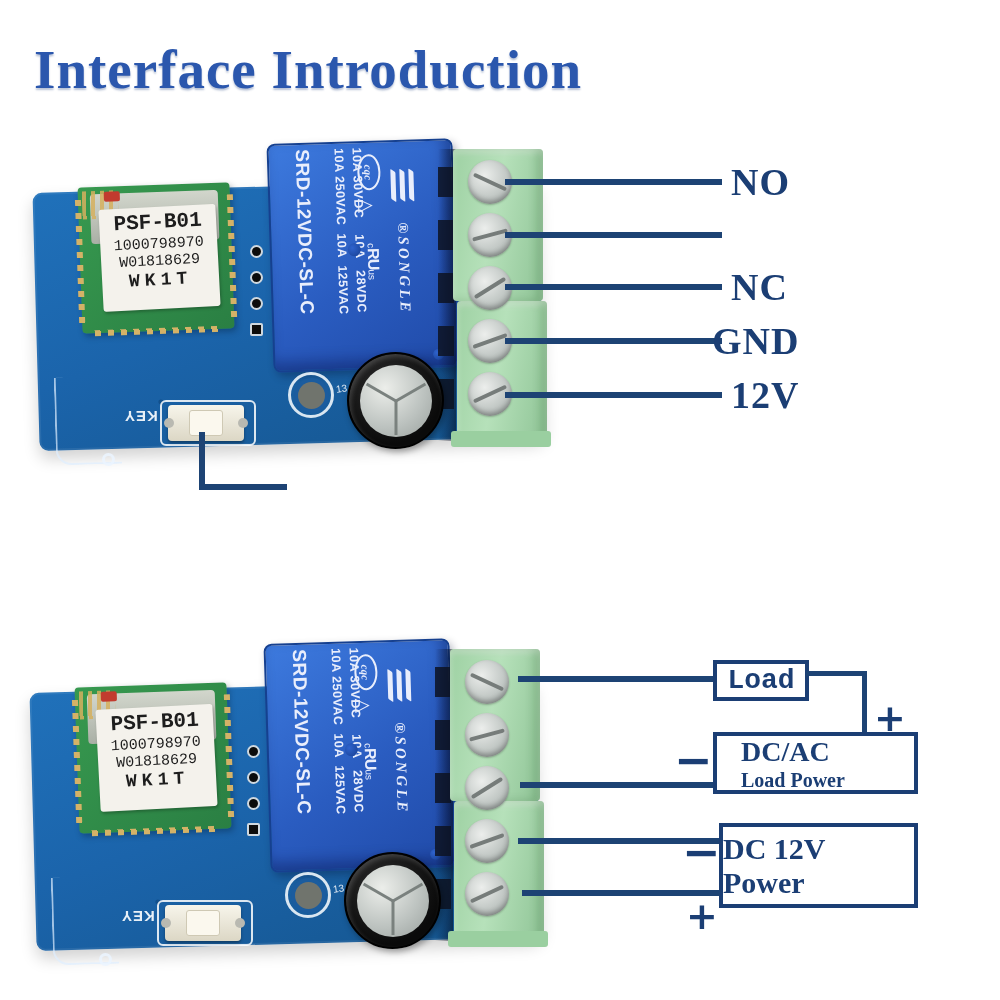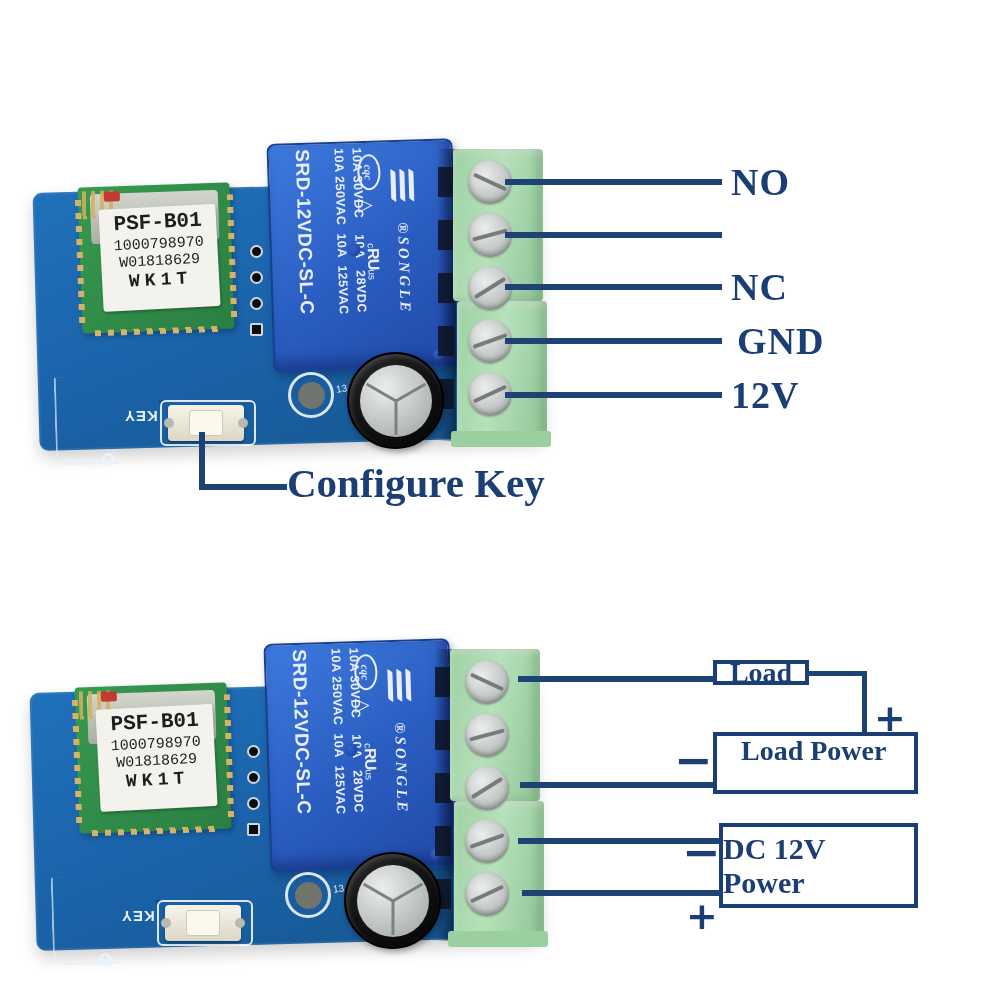--- a/index.html
+++ b/index.html
@@ -151,20 +151,21 @@
   .key-text { position:absolute; left:88px; top:267px; font:bold 15px "Liberation Sans",sans-serif;
               color:#e8f0f7; transform:rotate(180deg); letter-spacing:1px; }
   .mark13 { position:absolute; left:300px; top:242px; font:10px "Liberation Sans",sans-serif;
             color:#dfe9f2; transform:rotate(-8deg); }
 </style>
 </head>
 <body>
 
 <div class="page">
 
+  <div class="title">Interface Introduction</div>
 
   <div class="board-slot" id="slot1">
   <div class="board">
     <div class="pcb">
       <div class="trace-corner"></div>
       <div class="trace-pad"></div>
       <div class="pcb-dot" style="left:120px;top:210px;"></div>
       <div class="pcb-dot" style="left:180px;top:218px;"></div>
       <div class="pcb-dot" style="left:262px;top:196px;"></div>
       <div class="pcb-dot" style="left:318px;top:160px;"></div>
@@ -257,26 +258,25 @@
 </div>
 
   <div class="wire" style="left:505px;top:179px;width:217px;height:6px;"></div>
   <div class="wire" style="left:505px;top:232px;width:217px;height:6px;"></div>
   <div class="wire" style="left:505px;top:284px;width:217px;height:6px;"></div>
   <div class="wire" style="left:505px;top:338px;width:217px;height:6px;"></div>
   <div class="wire" style="left:505px;top:392px;width:217px;height:6px;"></div>
 
   <div class="pinlabel" style="left:731px;top:160px;">NO</div>
   <div class="pinlabel" style="left:731px;top:265px;">NC</div>
-  <div class="pinlabel" style="left:737px;top:319px;">GND</div>
+  <div class="pinlabel" style="left:712px;top:319px;">GND</div>
   <div class="pinlabel" style="left:731px;top:373px;">12V</div>
 
   <div class="wire" style="left:199px;top:432px;width:6px;height:58px;"></div>
   <div class="wire" style="left:199px;top:484px;width:88px;height:6px;"></div>
-  <div class="ck-label">Configure Key</div>
 
 
   <div class="board-slot" id="slot2">
   <div class="board">
     <div class="pcb">
       <div class="trace-corner"></div>
       <div class="trace-pad"></div>
       <div class="pcb-dot" style="left:120px;top:210px;"></div>
       <div class="pcb-dot" style="left:180px;top:218px;"></div>
       <div class="pcb-dot" style="left:262px;top:196px;"></div>
@@ -363,27 +363,28 @@
 
     <div class="btn-silk"></div>
     <div class="button">
       <div class="btn-cap"></div>
     </div>
     <div class="key-text">KEY</div>
   </div>
 </div>
 
   <div class="wire" style="left:518px;top:676px;width:195px;height:6px;"></div>
-  <div class="wbox" style="left:713px;top:660px;width:96px;height:25px;display:flex;align-items:center;justify-content:center;font-size:28px;">Load</div>
+  <div class="wbox" style="left:713px;top:660px;width:96px;height:41px;display:flex;align-items:center;justify-content:center;font-size:28px;font-family:Liberation Mono, monospace;">Load</div>
   <div class="wire" style="left:806px;top:671px;width:60px;height:5px;"></div>
   <div class="wire" style="left:862px;top:671px;width:5px;height:65px;"></div>
   <div class="sign" style="left:874px;top:696px;font-size:38px;">+</div>
 
   <div class="wbox" style="left:713px;top:732px;width:205px;height:62px;padding-left:24px;padding-top:1px;">
-    <div style="font-size:28px;line-height:27px;">Load Power</div>
+    <div style="font-size:28px;line-height:30px;">DC/AC</div>
+    <div style="font-size:20px;line-height:27px;">Load Power</div>
   </div>
   <div class="sign" style="left:674px;top:740px;font-size:46px;line-height:40px;">−</div>
   <div class="wire" style="left:520px;top:782px;width:193px;height:6px;"></div>
 
   <div class="wire" style="left:518px;top:838px;width:202px;height:6px;"></div>
   <div class="sign" style="left:682px;top:832px;font-size:46px;line-height:40px;">−</div>
   <div class="wbox" style="left:719px;top:823px;width:199px;height:85px;display:flex;align-items:center;justify-content:center;font-size:30px;">DC 12V Power</div>
   <div class="wire" style="left:522px;top:890px;width:198px;height:6px;"></div>
   <div class="sign" style="left:686px;top:894px;font-size:38px;">+</div>
 

